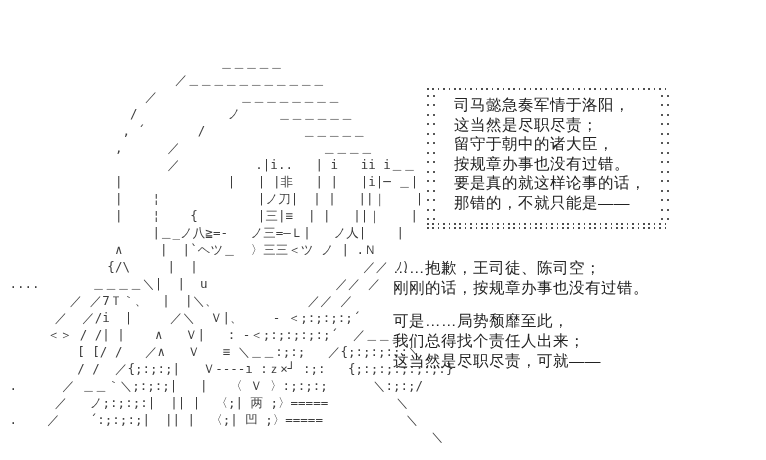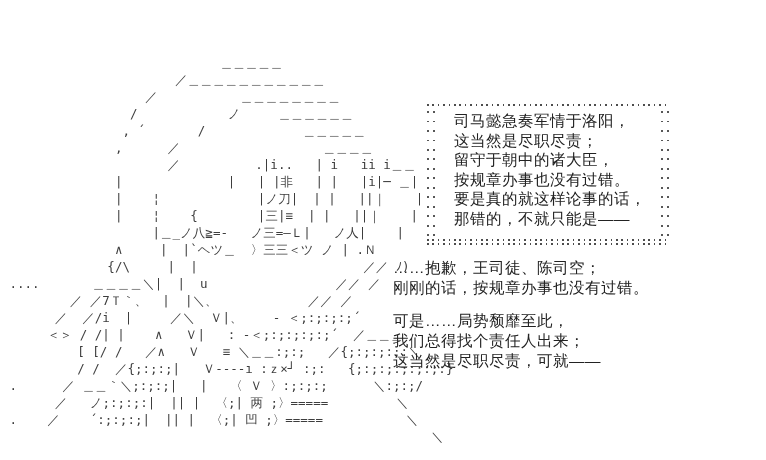--- a/index.html
+++ b/index.html
@@ -9,21 +9,21 @@
   }
   
   .aa{
     position:absolute;left:2px;top:54px;margin:0;
     font-family:"DejaVu Sans Mono",monospace;
     font-size:12.5px;line-height:17px;letter-spacing:0;
     color:#3d3d3d;white-space:pre;
   }
   
   .speech-box{
-    position:absolute;left:427px;top:104px;width:242px;height:141px;
+    position:absolute;left:427px;top:88px;width:242px;height:141px;
     background-image:
       repeating-linear-gradient(90deg,#4d4d4d 0 1.6px,transparent 1.6px 5.4px),
       repeating-linear-gradient(90deg,#4d4d4d 0 1.6px,transparent 1.6px 5.4px),
       repeating-linear-gradient(90deg,#4d4d4d 0 1.6px,transparent 1.6px 5.4px),
       repeating-linear-gradient(180deg,#575757 0 1.8px,transparent 1.8px 9.5px),
       repeating-linear-gradient(180deg,#575757 0 1.8px,transparent 1.8px 9.5px),
       repeating-linear-gradient(180deg,#575757 0 1.8px,transparent 1.8px 9.5px),
       repeating-linear-gradient(180deg,#575757 0 1.8px,transparent 1.8px 9.5px);
     background-size:
       100% 2px,100% 2px,100% 2px,

